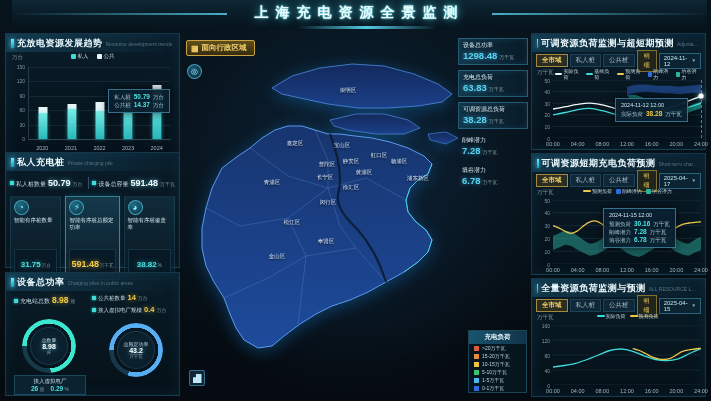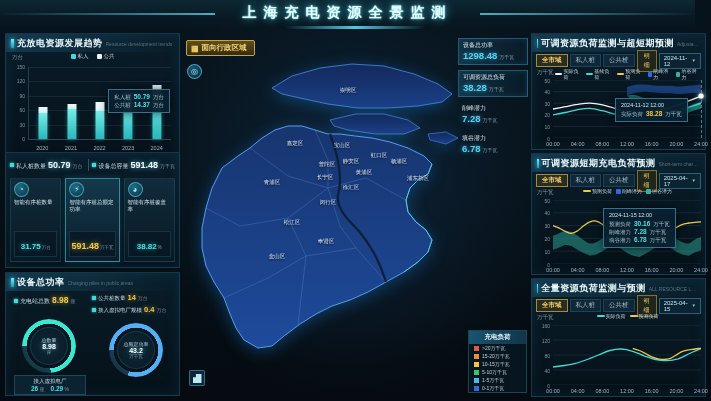--- a/index.html
+++ b/index.html
@@ -8,21 +8,21 @@
     font-family:"Liberation Sans","DejaVu Sans",sans-serif;
     background:#05090d; color:#d7e8ee; position:relative;
   }
   #app { position:absolute; inset:0;
     background:
       radial-gradient(ellipse at 50% 40%, rgba(20,60,90,.25) 0%, rgba(5,9,13,0) 60%),
       linear-gradient(180deg,#07131b 0%,#050b10 100%);
   }
 
   
-  header { position:absolute; left:0; top:0; width:695px; height:30px;
+  header { position:absolute; left:12px; top:0; width:695px; height:30px;
     background:linear-gradient(180deg,#0d2733 0%,#081722 70%,rgba(8,23,34,0) 100%); }
   header h1 { position:absolute; left:0; right:0; top:4px; text-align:center;
     font-size:14px; font-weight:bold; letter-spacing:7px; color:#eafcff;
     text-shadow:0 0 10px rgba(70,220,240,.9),0 0 2px #9ff; }
   .hdr-line { position:absolute; top:13px; height:2px; width:215px;
     background:linear-gradient(90deg,rgba(60,170,200,0),rgba(90,210,235,.8)); }
   .hdr-line.right { right:0; transform:scaleX(-1); }
   .hdr-line.left { left:0; }
   .hdr-under { position:absolute; left:285px; top:26px; width:140px; height:3px;
     background:linear-gradient(90deg,rgba(60,200,230,0),rgba(90,220,245,.9),rgba(60,200,230,0)); border-radius:2px; }
@@ -247,20 +247,25 @@
         <div class="b-ylab" style="top: -1px;">150</div>
         <div class="b-xlab" style="left: 30.3px;">2020</div>
         <div class="b-xlab" style="left: 58.9px;">2021</div>
         <div class="b-xlab" style="left: 87.5px;">2022</div>
         <div class="b-xlab" style="left: 116.1px;">2023</div>
         <div class="b-xlab" style="left: 144.7px;">2024</div>
       </div>
   </section>
 
   <section class="panel" id="panel-private">
+    <div class="p-title">
+      <span class="bar"></span>
+      <span class="cn">私人充电桩</span>
+      <span class="en">Private charging pile</span>
+    </div>
     <div class="pp-stats" id="private-stats">
         <div class="pp-stat">
           <span class="bullet"></span>
           <span class="lb">私人桩数量</span>
           <span class="vl">50.79</span>
           <span class="un">万台</span>
         </div>
         <div class="pp-div"></div>
         <div class="pp-stat">
           <span class="bullet"></span>
@@ -408,20 +413,27 @@
         <div class="d-label" style="left: 112px; top: 192px;">松江区</div>
         <div class="d-label" style="left: 97px; top: 226px;">金山区</div>
         <div class="d-label" style="left: 146px; top: 211px;">奉贤区</div>
         <div class="d-label" style="left: 238px; top: 148px;">浦东新区</div>
       </div>
     <div id="map-stats">
         <div class="m-stat boxed">
           <div class="lb">设备总功率</div>
           <div class="row">
             <span class="vl">1298.48</span>
+            <span class="un">万千瓦</span>
+          </div>
+        </div>
+        <div class="m-stat boxed">
+          <div class="lb">充电总负荷</div>
+          <div class="row">
+            <span class="vl">63.83</span>
             <span class="un">万千瓦</span>
           </div>
         </div>
         <div class="m-stat boxed">
           <div class="lb">可调资源总负荷</div>
           <div class="row">
             <span class="vl">38.28</span>
             <span class="un">万千瓦</span>
           </div>
         </div>

